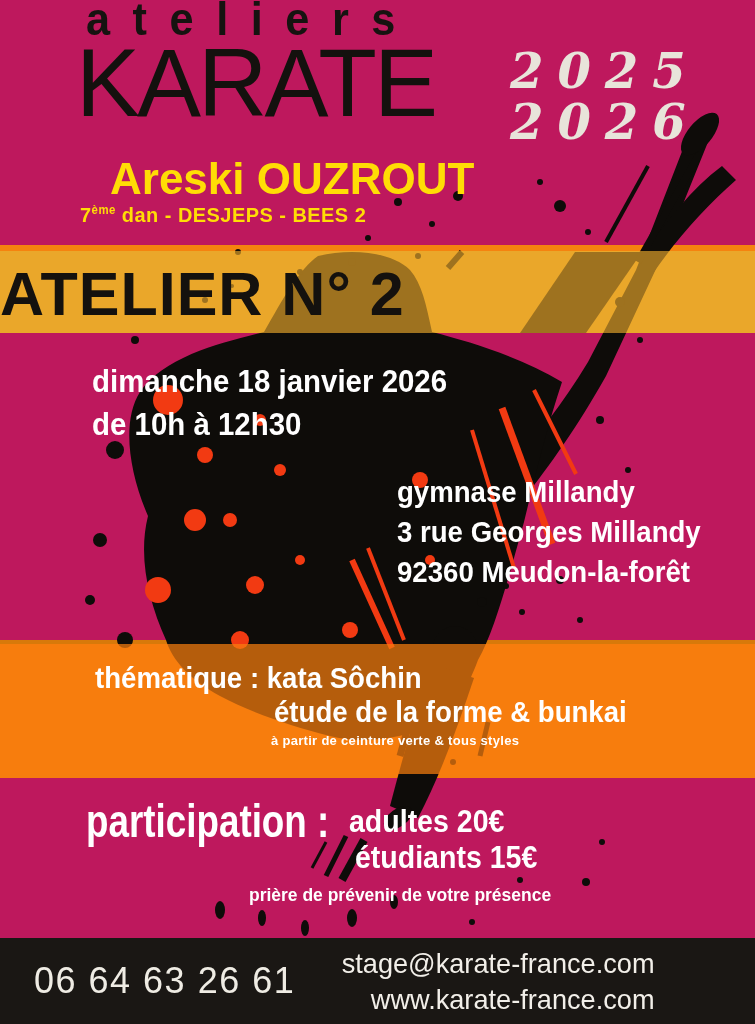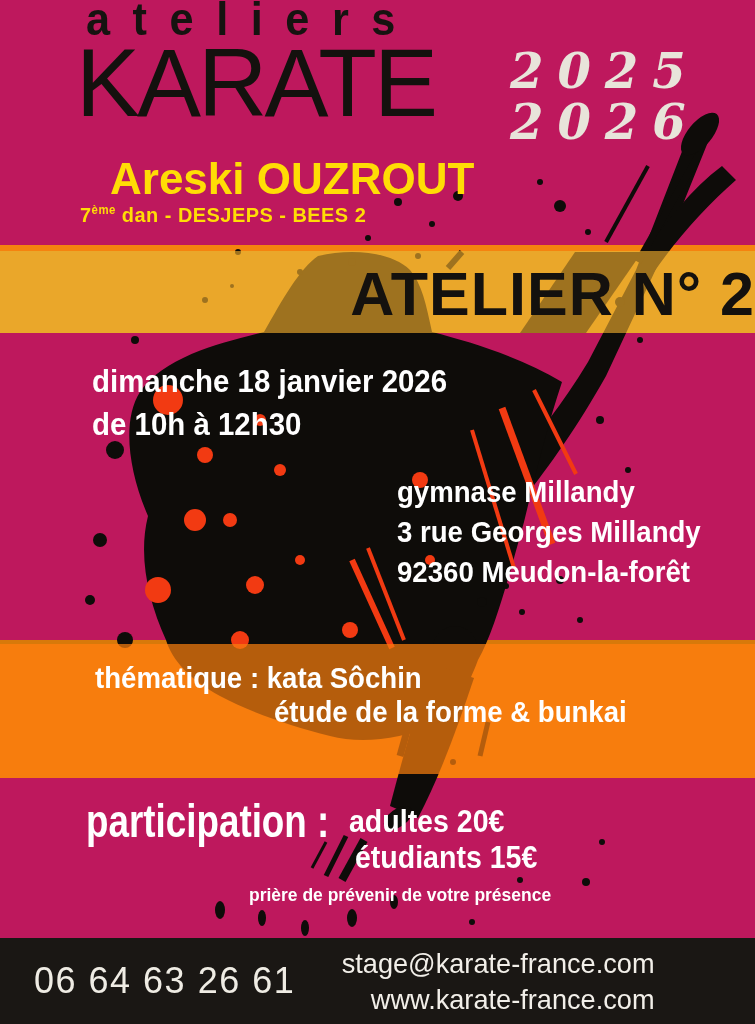--- a/index.html
+++ b/index.html
@@ -34,21 +34,21 @@
     font-style:italic; font-weight:700; font-size:48px; line-height:51px;
     letter-spacing:14px; color:#e8e4da;margin-left:16px;
   }
   .instructor { left:86px; top:154px; font-size:44px; font-weight:700; color:#ffdd05;margin-left:24px; }
   .creds {
     left:80px; top:203px; font-size:21px; font-weight:700; color:#ffdd05;
     transform:scaleX(0.95); transform-origin:left top; letter-spacing:0.5px;
   }
   .creds sup { font-size:12px; }
   .banner-title {
-    top:259px; left:0; width:100%; text-align:right;
+    top:259px; left:0; width:100%; text-align:left;
     font-size:61px; font-weight:700; letter-spacing:1px; color:#14110e;
   }
   .white { color:#ffffff; font-weight:700; }
   .cond { transform:scaleX(0.92); transform-origin:left top; }
   .date-line1 { left:92px; top:363px; font-size:32px; }
   .date-line2 { left:92px; top:406px; font-size:32px; }
   .venue { left:397px; top:472px; font-size:30px; line-height:40px; }
   .theme1 { left:95px;  top:661px; font-size:30px; }
   .theme2 { left:274px; top:695px; font-size:30px; }
   .theme-note { left:271px; top:733px; font-size:13px; letter-spacing:0.3px; }
@@ -189,20 +189,21 @@
   <div class="txt white cond date-line2">de 10h à 12h30</div>
 
   <div class="txt white cond venue">
     <div>gymnase Millandy</div>
     <div>3 rue Georges Millandy</div>
     <div>92360 Meudon-la-forêt</div>
   </div>
 
   <div class="txt white cond theme1">thématique : kata Sôchin</div>
   <div class="txt white cond theme2">étude de la forme &amp; bunkai</div>
+  <div class="txt white theme-note">à partir de ceinture verte &amp; tous styles</div>
 
   <div class="txt white price-label">participation :</div>
   <div class="txt white cond price-adults">adultes 20€</div>
   <div class="txt white cond price-students">étudiants 15€</div>
   <div class="txt white cond price-note">prière de prévenir de votre présence</div>
 
   <div class="txt phone">06 64 63 26 61</div>
   <div class="txt contact">
     <div>stage@karate-france.com</div>
     <div>www.karate-france.com</div>

